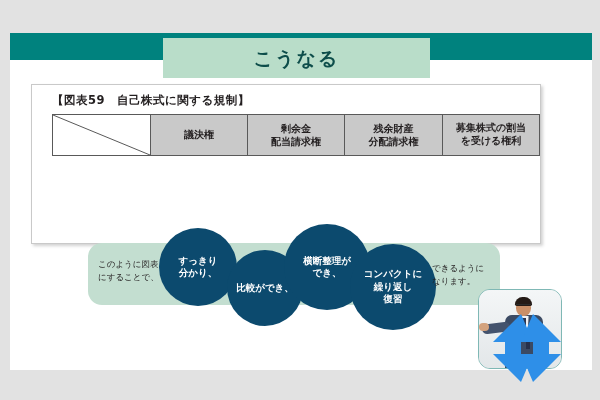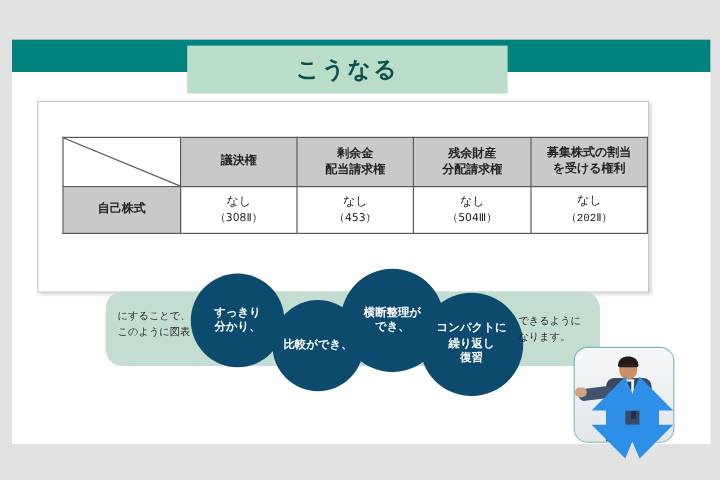--- a/index.html
+++ b/index.html
@@ -13,21 +13,21 @@
   
   .slide{
     position:absolute;left:10px;top:33px;width:582px;height:337px;
     background:#ffffff;
   }
   .title-bar{
     position:absolute;left:10px;top:33px;width:582px;height:27px;
     background:#00827e;
   }
   .title-box{
-    position:absolute;left:156px;top:38px;width:267px;height:40px;
+    position:absolute;left:163px;top:38px;width:267px;height:40px;
     background:#b9ddc9;
     display:flex;align-items:center;justify-content:center;
   }
   .title-text{
     font-size:19px;font-weight:bold;color:#0d4d4a;letter-spacing:2px;
     line-height:1;
   }
 
   
   .card{
@@ -116,20 +116,21 @@
 
   <div class="slide"></div>
 
   <div class="title-bar"></div>
 
   <div class="title-box">
     <span class="title-text">こうなる</span>
   </div>
 
   <div class="card"></div>
+  <div class="card-title">【図表59　自己株式に関する規制】</div>
 
   <table class="tbl">
     <tbody>
       <tr>
         <td class="corner">
           <svg width="97" height="40">
             <line x1="0" y1="0" x2="97" y2="40" stroke="#595959" stroke-width="1"></line>
           </svg>
         </td>
         <td class="hdr c2">
@@ -142,48 +143,29 @@
         <td class="hdr c4">
           <div>残余財産</div>
           <div>分配請求権</div>
         </td>
         <td class="hdr c5">
           <div>募集株式の割当</div>
           <div>を受ける権利</div>
         </td>
       </tr>
 
-      <tr>
-        <td class="rowhdr">自己株式</td>
-        <td class="c2">
-          <div>なし</div>
-          <div class="sm">（308Ⅱ）</div>
-        </td>
-        <td class="c3">
-          <div>なし</div>
-          <div class="sm">（453）</div>
-        </td>
-        <td class="c4">
-          <div>なし</div>
-          <div class="sm">（504Ⅲ）</div>
-        </td>
-        <td class="c5">
-          <div>なし</div>
-          <div class="sm">（202Ⅱ）</div>
-        </td>
-      </tr>
 
     </tbody>
   </table>
 
   <div class="banner"></div>
 
   <div class="banner-left">
+    <div>このように図表</div>
     <div>にすることで、</div>
-    <div>このように図表</div>
   </div>
 
   <div class="circ circ1">
     <div>
       <div>すっきり</div>
       <div>分かり、</div>
     </div>
   </div>
 
   <div class="circ circ2">

